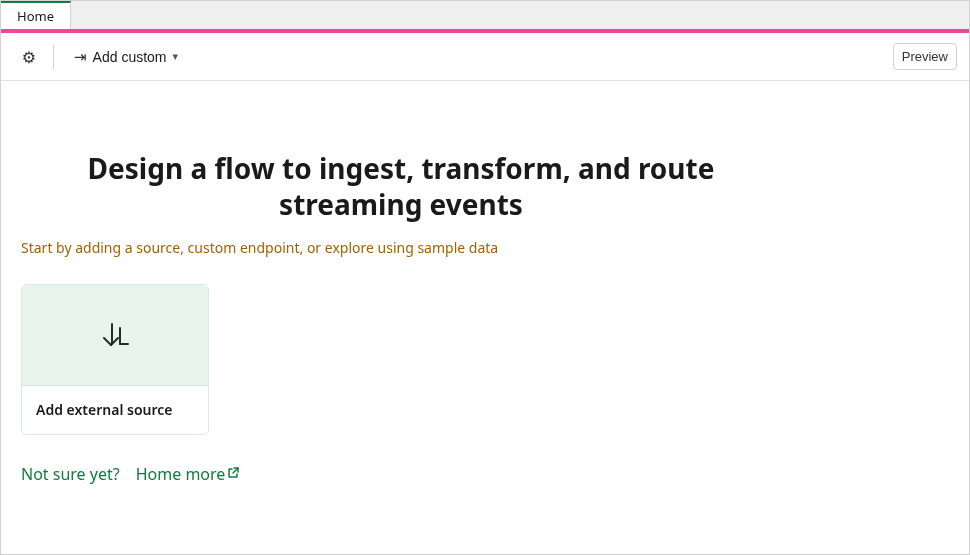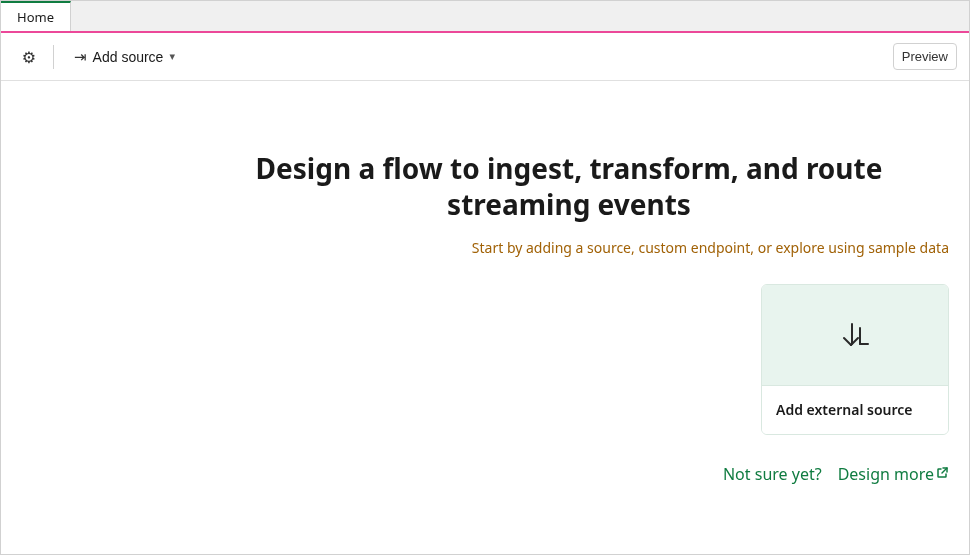--- a/index.html
+++ b/index.html
@@ -17,21 +17,21 @@
       background: #fff;
       display: flex;
       flex-direction: column;
       border: 1px solid #d1d1d1;
     }
 
     
     .tab-bar {
       display: flex;
       background: #f0f0f0;
-      border-bottom: 2px solid #ec4899;
+      border-bottom: 4px solid #ec4899;
       height: 32px;
     }
 
     .tab {
       display: flex;
       align-items: center;
       padding: 0 16px;
       font-size: 13px;
       color: #1a1a1a;
       background: #fff;
@@ -103,21 +103,21 @@
       font-size: 13px;
       color: #333;
       cursor: pointer;
     }
 
     
     .main-content {
       flex: 1;
       display: flex;
       flex-direction: column;
-      align-items: flex-end;
+      align-items: flex-start;
       justify-content: center;
       padding: 20px;
       background: #fff;
     }
 
     .hero-title {
       font-size: 28px;
       font-weight: 700;
       color: #1a1a1a;
       text-align: center;
@@ -208,21 +208,21 @@
     </div>
   </div>
 
   <div class="toolbar">
     <div class="toolbar-gear">
       <span>⚙</span>
     </div>
     <div class="toolbar-divider"></div>
     <button class="add-source-btn">
       <span class="add-source-icon">⇥</span>
-      <span>Add source</span>
+      <span>Add custom</span>
       <span class="chevron-icon">▾</span>
     </button>
     <div class="toolbar-spacer"></div>
     <button class="preview-btn">
       <span>Preview</span>
     </button>
   </div>
 
   <div class="main-content">
 
@@ -250,21 +250,21 @@
         </div>
       </div>
 
 
 
     </div>
 
     <div class="not-sure-row">
       <span class="not-sure-text">Not sure yet?</span>
       <a class="learn-more-link" href="#">
-        <span>Design more</span>
+        <span>Home more</span>
         <span class="external-link-icon">
           <svg width="13" height="13" viewBox="0 0 13 13" fill="none" xmlns="http://www.w3.org/2000/svg">
             <path d="M7 2H11V6" stroke="#107c41" stroke-width="1.5" stroke-linecap="round" stroke-linejoin="round"></path>
             <path d="M11 2L6 7" stroke="#107c41" stroke-width="1.5" stroke-linecap="round"></path>
             <path d="M5 3H2.5C2.22386 3 2 3.22386 2 3.5V10.5C2 10.7761 2.22386 11 2.5 11H9.5C9.77614 11 10 10.7761 10 10.5V8" stroke="#107c41" stroke-width="1.5" stroke-linecap="round"></path>
           </svg>
         </span>
       </a>
     </div>
 

